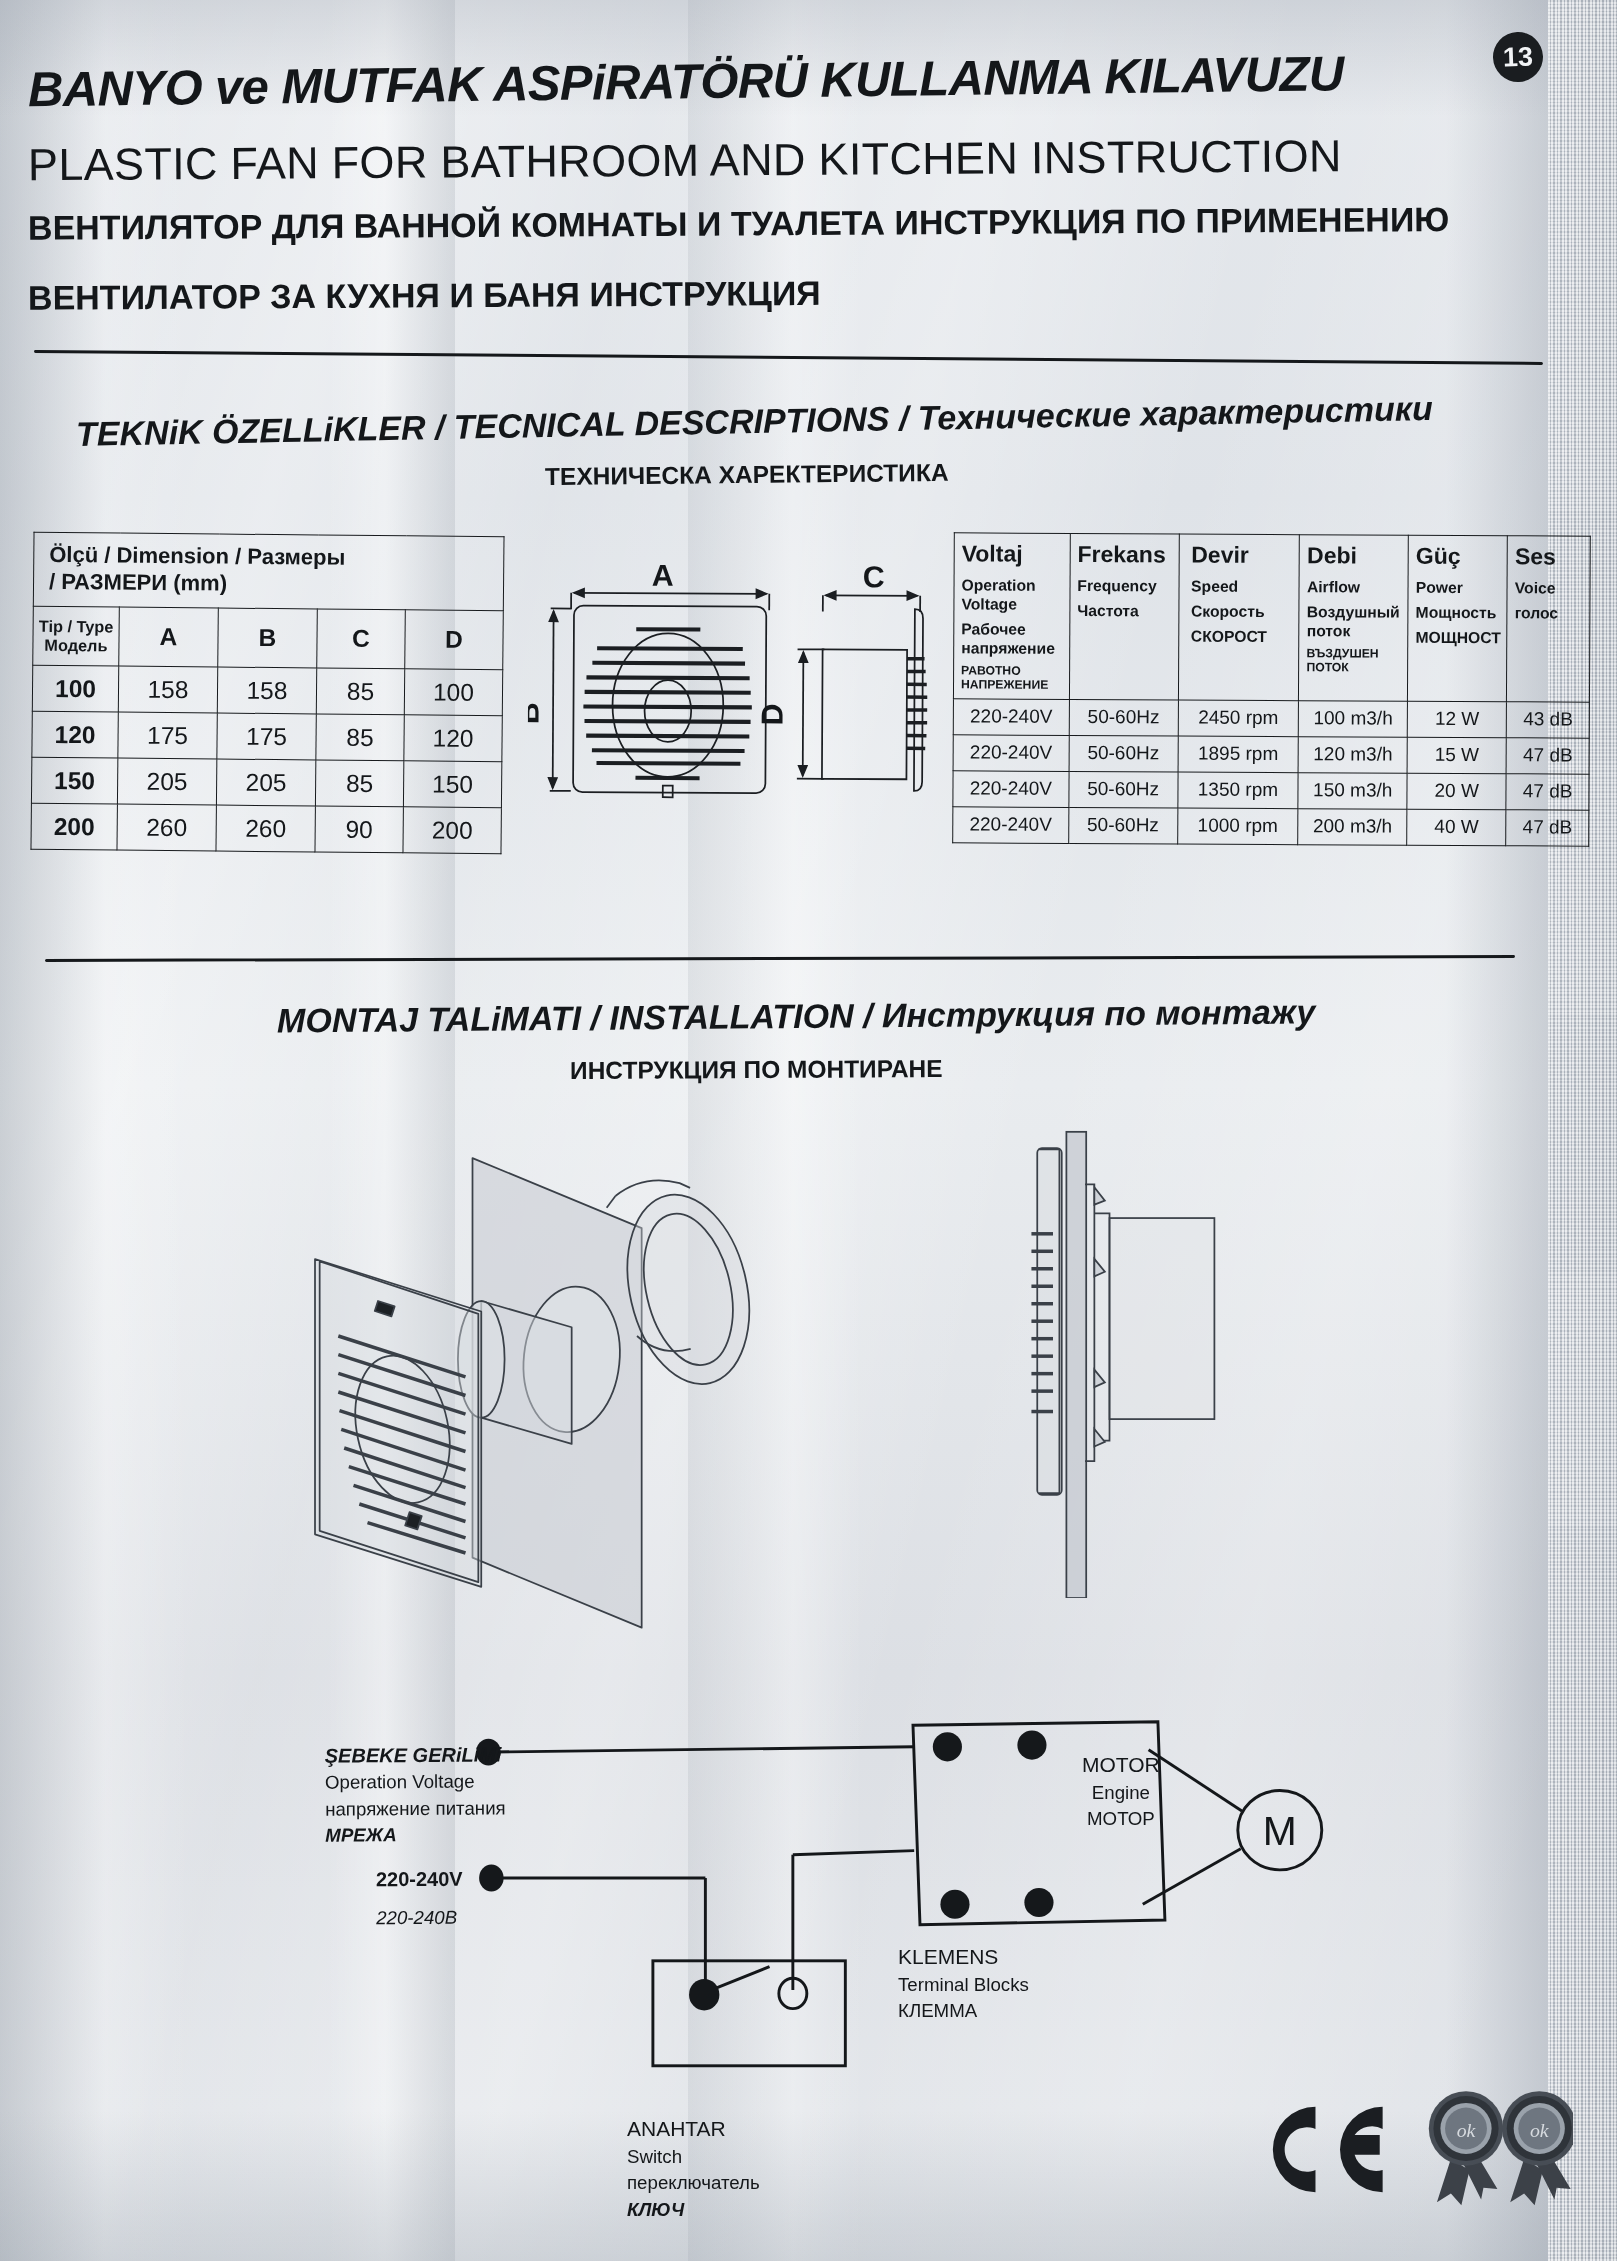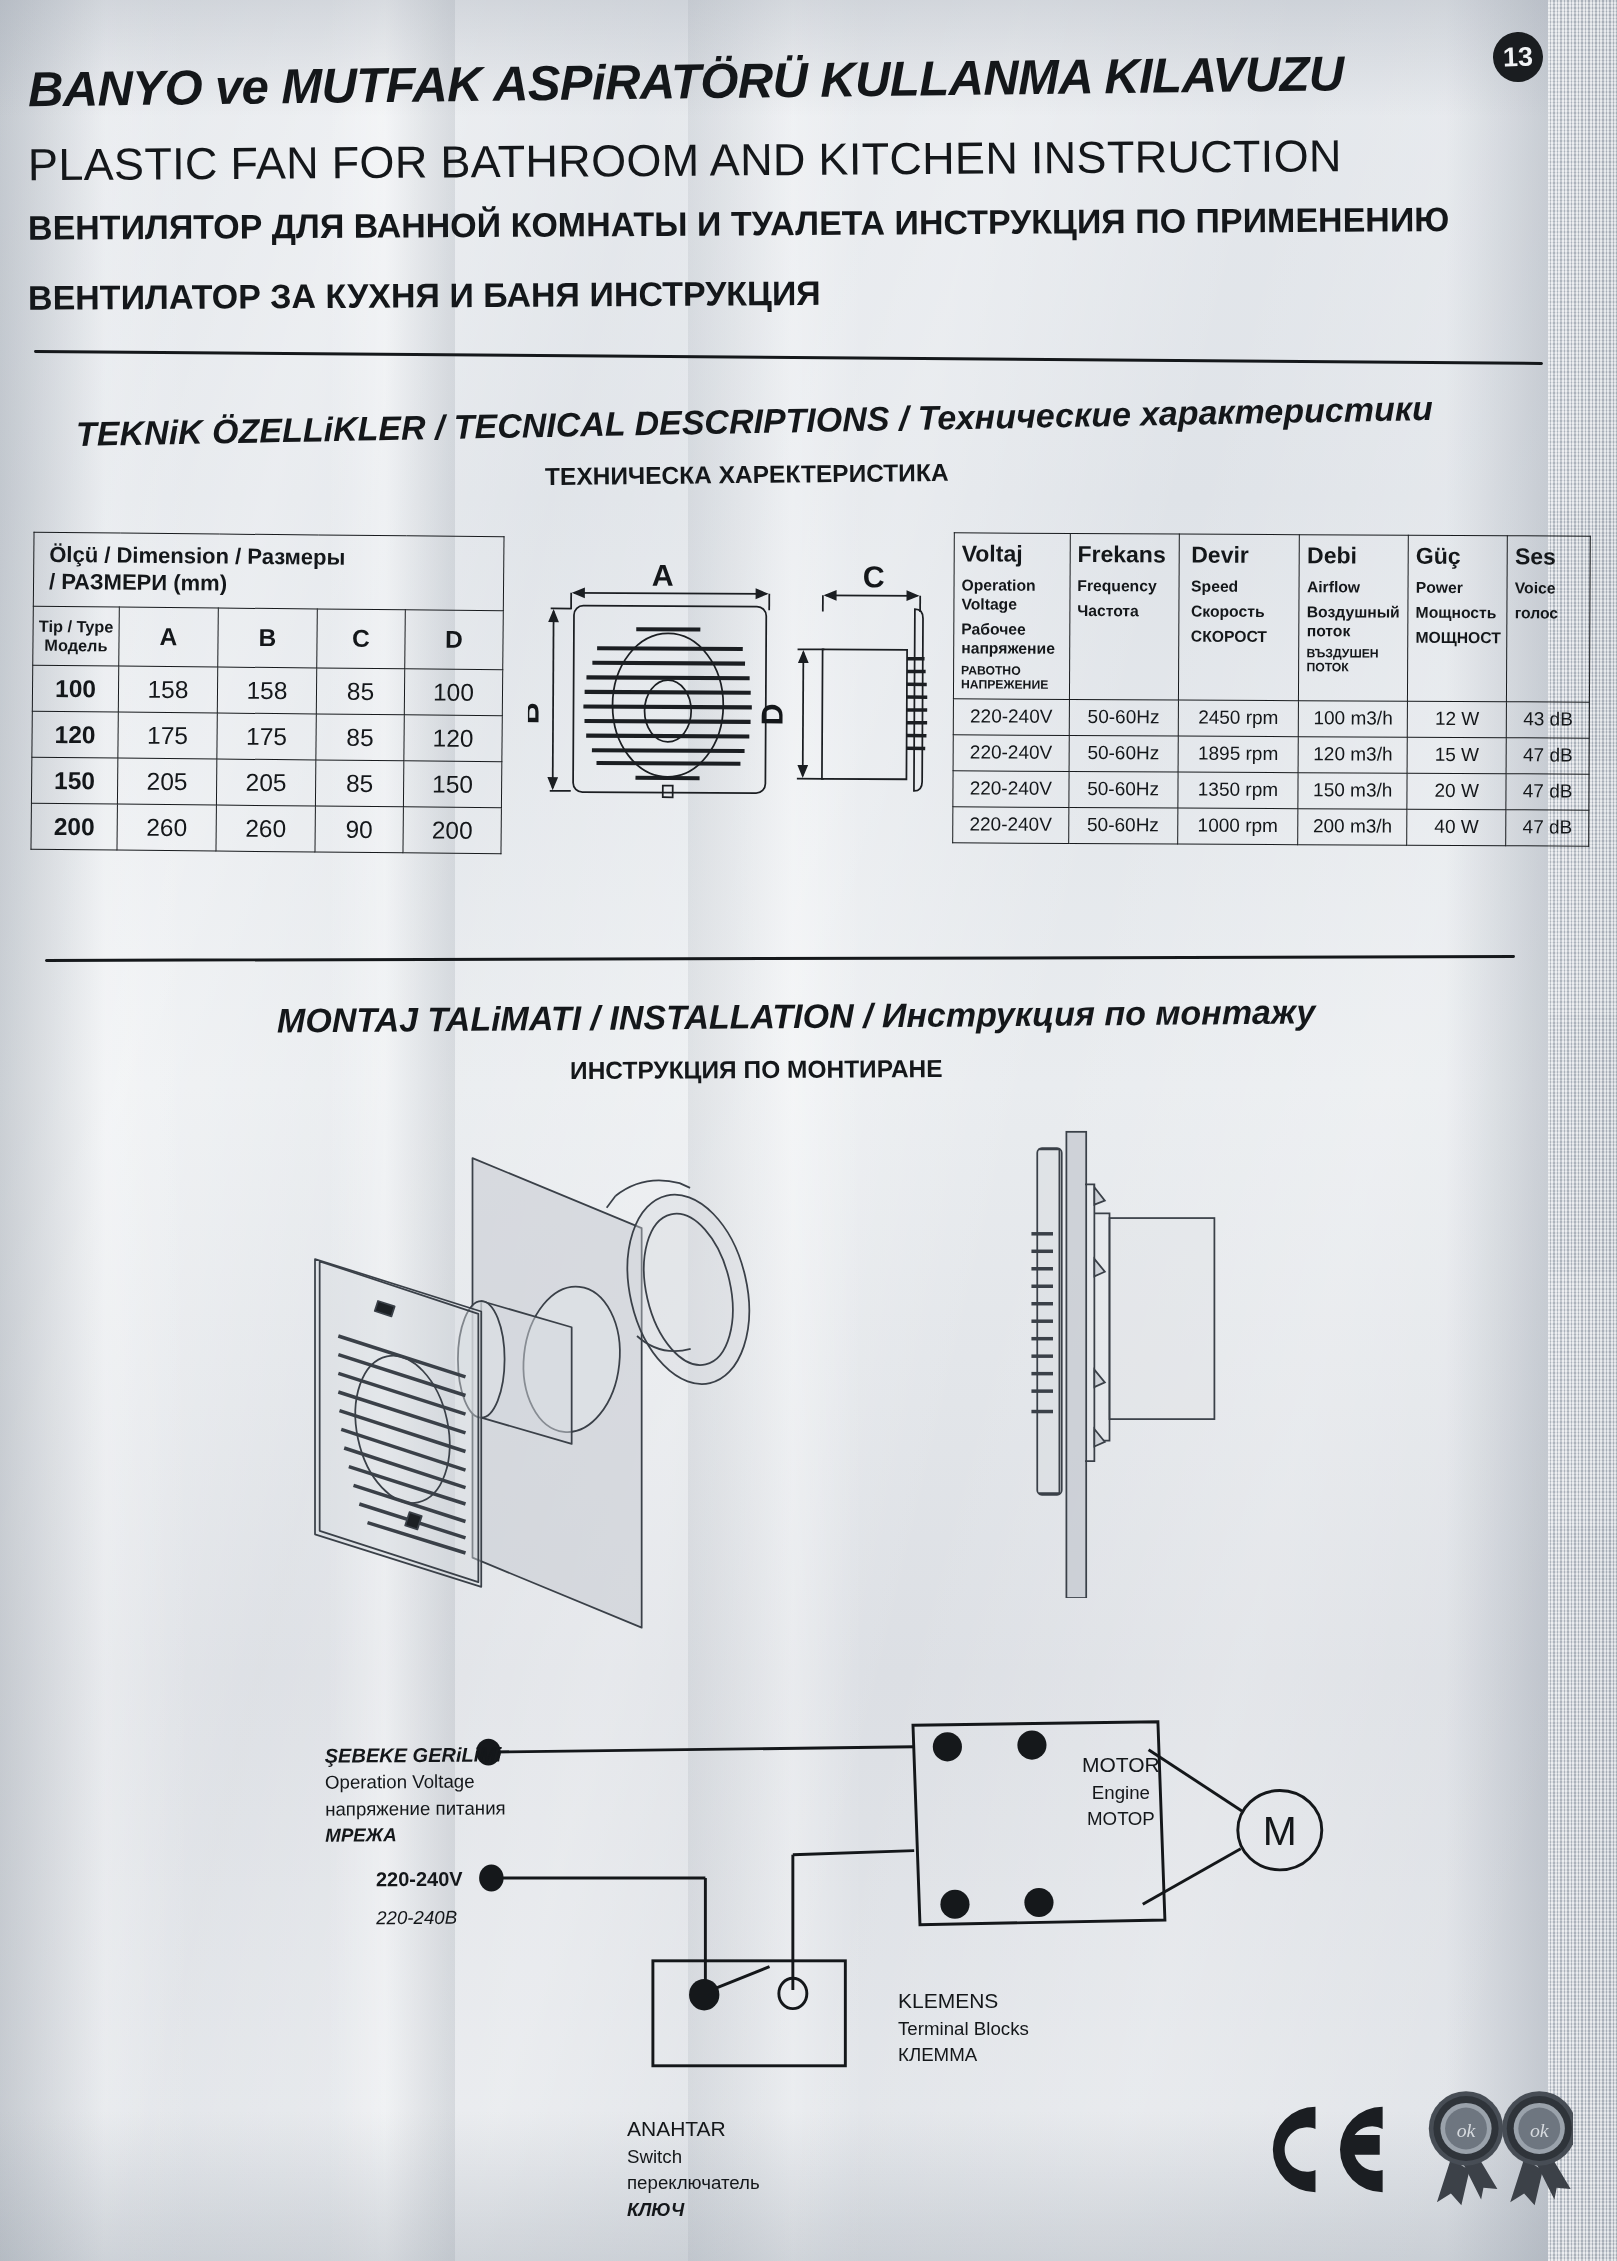--- a/index.html
+++ b/index.html
@@ -102,21 +102,21 @@
   .wl{position:absolute;line-height:1.42;}
   .wl .l1{font-size:20px;font-style:italic;font-weight:bold;}
   .wl .l2{font-size:18.7px;}
   .wl .l3{font-size:18.7px;}
   .wl .l4{font-size:18.7px;font-style:italic;font-weight:bold;}
   #lbl-mains{left:325px;top:1741px;transform:rotate(-.4deg);}
   #lbl-voltage{left:376px;top:1865px;transform:rotate(-.3deg);}
   #lbl-voltage .l1{font-size:20px;font-weight:bold;font-style:normal;}
   #lbl-voltage .l2{font-size:18.7px;font-style:italic;margin-top:12px;}
   #lbl-klemens{left:898px;top:1942px;}
-  #lbl-klemens .l1{font-size:21px;font-weight:normal;font-style:normal;margin-top:44px;}
+  #lbl-klemens .l1{font-size:21px;font-weight:normal;font-style:normal;}
   #lbl-motor{left:1082px;top:1750px;text-align:center;}
   #lbl-motor .l1{font-size:21px;font-weight:normal;font-style:normal;}
   #lbl-switch{left:627px;top:2114px;}
   #lbl-switch .l1{font-size:21px;font-weight:normal;font-style:normal;}
 
   
   #ce-mark{position:absolute;left:1260px;top:2094px;}
   #seals{position:absolute;left:1416px;top:2083px;}
 </style>
 </head>

